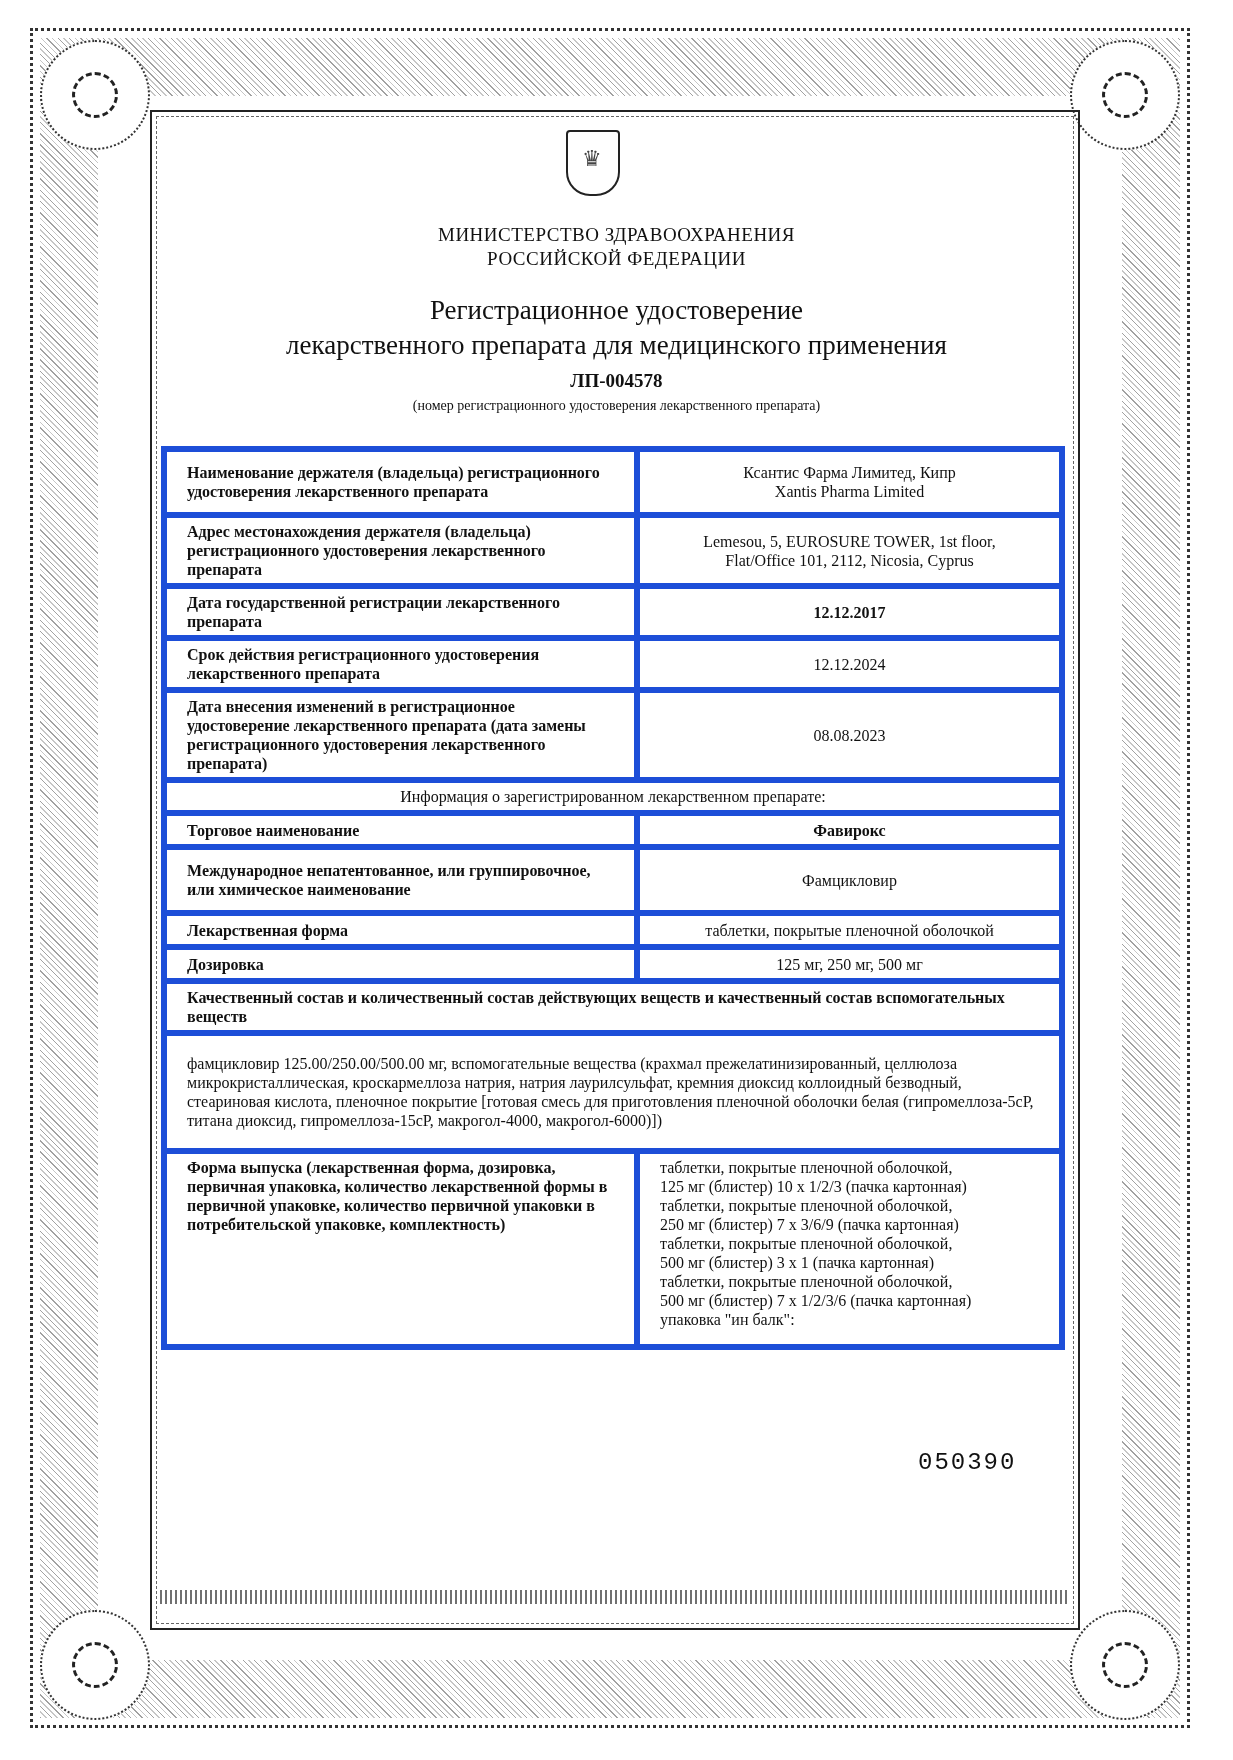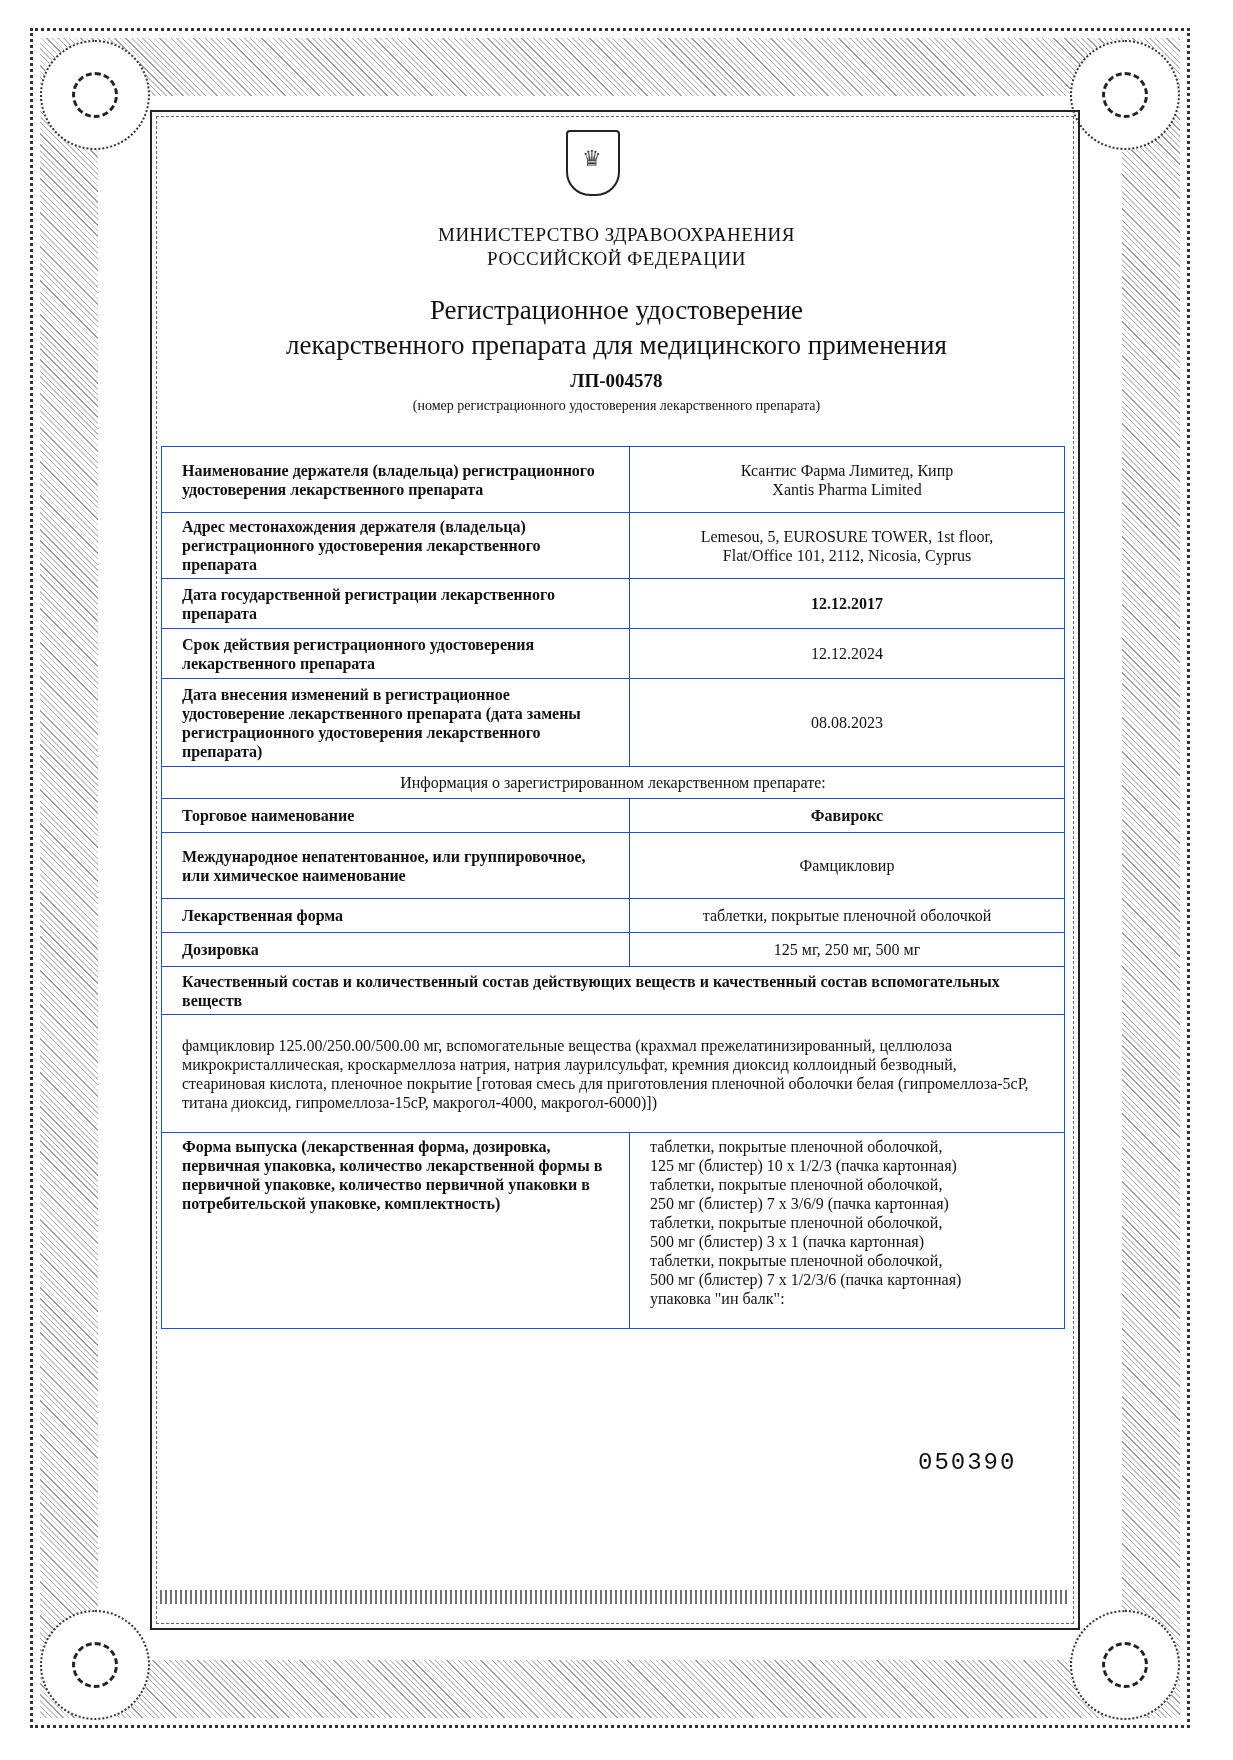--- a/index.html
+++ b/index.html
@@ -39,21 +39,21 @@
     font-size: 27px; line-height: 34px; }
   .title.l1 { top: 293px; } .title.l2 { top: 328px; }
   .regnum { position: absolute; left: 0; width: 1233px; top: 370px; text-align: center;
     font-weight: bold; font-size: 19px; }
   .regnum-caption { position: absolute; left: 0; width: 1233px; top: 398px; text-align: center;
     font-size: 14px; }
 
   
   table.reg { position: absolute; left: 161px; top: 446px; width: 904px; border-collapse: collapse;
     font-size: 16px; line-height: 19px; }
-  table.reg td { border: 1px solid #1d4ed8; padding: 4px 20px; vertical-align: middle; }
+  table.reg td { border: 6px solid #1d4ed8; padding: 4px 20px; vertical-align: middle; }
   td.lbl { width: 427px; font-weight: bold; }
   td.val { text-align: center; margin-left: 7px; }
   td.val.b { font-weight: bold; }
   td.full { text-align: left; }
   td.center { text-align: center; }
   td.left { text-align: left; }
   .pack-line { display: block; }
 
   .serial { position: absolute; left: 918px; top: 1449px; font-family: "Liberation Mono", "DejaVu Sans Mono", monospace;
     font-size: 24px; letter-spacing: 2px; }

